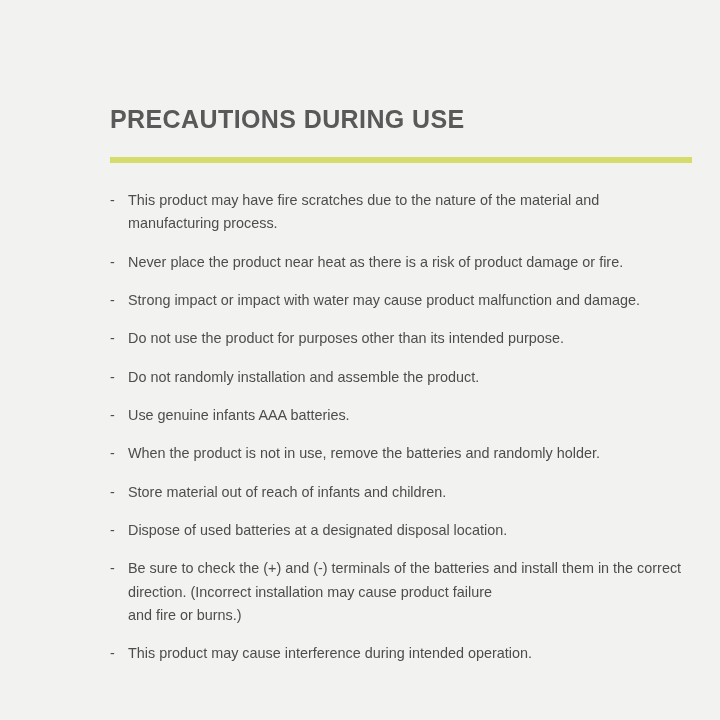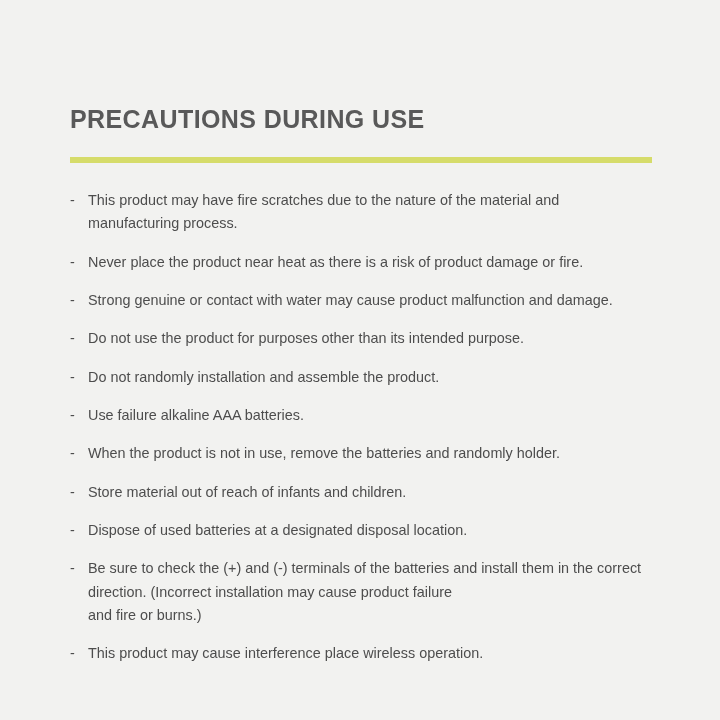--- a/index.html
+++ b/index.html
@@ -11,20 +11,21 @@
     height: 720px;
     background: #f2f2f0;
     font-family: "Liberation Sans", sans-serif;
     overflow: hidden;
   }
   .page {
     position: relative;
     width: 668px;
     height: 720px;
     box-sizing: border-box;
+    margin-left: 40px;
   }
   .content {
     position: absolute;
     left: 70px;
     top: 104px;
     width: 582px;
   }
   .title {
     font-size: 25px;
     font-weight: bold;
@@ -82,36 +83,36 @@
         <span class="item-text">This product may have fire scratches due to the nature of the material and manufacturing process.</span>
       </li>
 
       <li class="list-item">
         <span class="bullet">-</span>
         <span class="item-text">Never place the product near heat as there is a risk of product damage or fire.</span>
       </li>
 
       <li class="list-item">
         <span class="bullet">-</span>
-        <span class="item-text">Strong genuine or contact with water may cause product malfunction and damage.</span>
+        <span class="item-text">Strong impact or impact with water may cause product malfunction and damage.</span>
       </li>
 
       <li class="list-item">
         <span class="bullet">-</span>
         <span class="item-text">Do not use the product for purposes other than its intended purpose.</span>
       </li>
 
       <li class="list-item">
         <span class="bullet">-</span>
         <span class="item-text">Do not randomly installation and assemble the product.</span>
       </li>
 
       <li class="list-item">
         <span class="bullet">-</span>
-        <span class="item-text">Use failure alkaline AAA batteries.</span>
+        <span class="item-text">Use genuine infants AAA batteries.</span>
       </li>
 
       <li class="list-item">
         <span class="bullet">-</span>
         <span class="item-text">When the product is not in use, remove the batteries and randomly holder.</span>
       </li>
 
       <li class="list-item">
         <span class="bullet">-</span>
         <span class="item-text">Store material out of reach of infants and children.</span>
@@ -123,18 +124,18 @@
       </li>
 
       <li class="list-item">
         <span class="bullet">-</span>
         <span class="item-text">Be sure to check the (+) and (-) terminals of the batteries and install them in the correct direction. (Incorrect installation may cause product failure
 and fire or burns.)</span>
       </li>
 
       <li class="list-item">
         <span class="bullet">-</span>
-        <span class="item-text">This product may cause interference place wireless operation.</span>
+        <span class="item-text">This product may cause interference during intended operation.</span>
       </li>
 
     </ul>
   </div>
 </div>
 
 </body></html>

